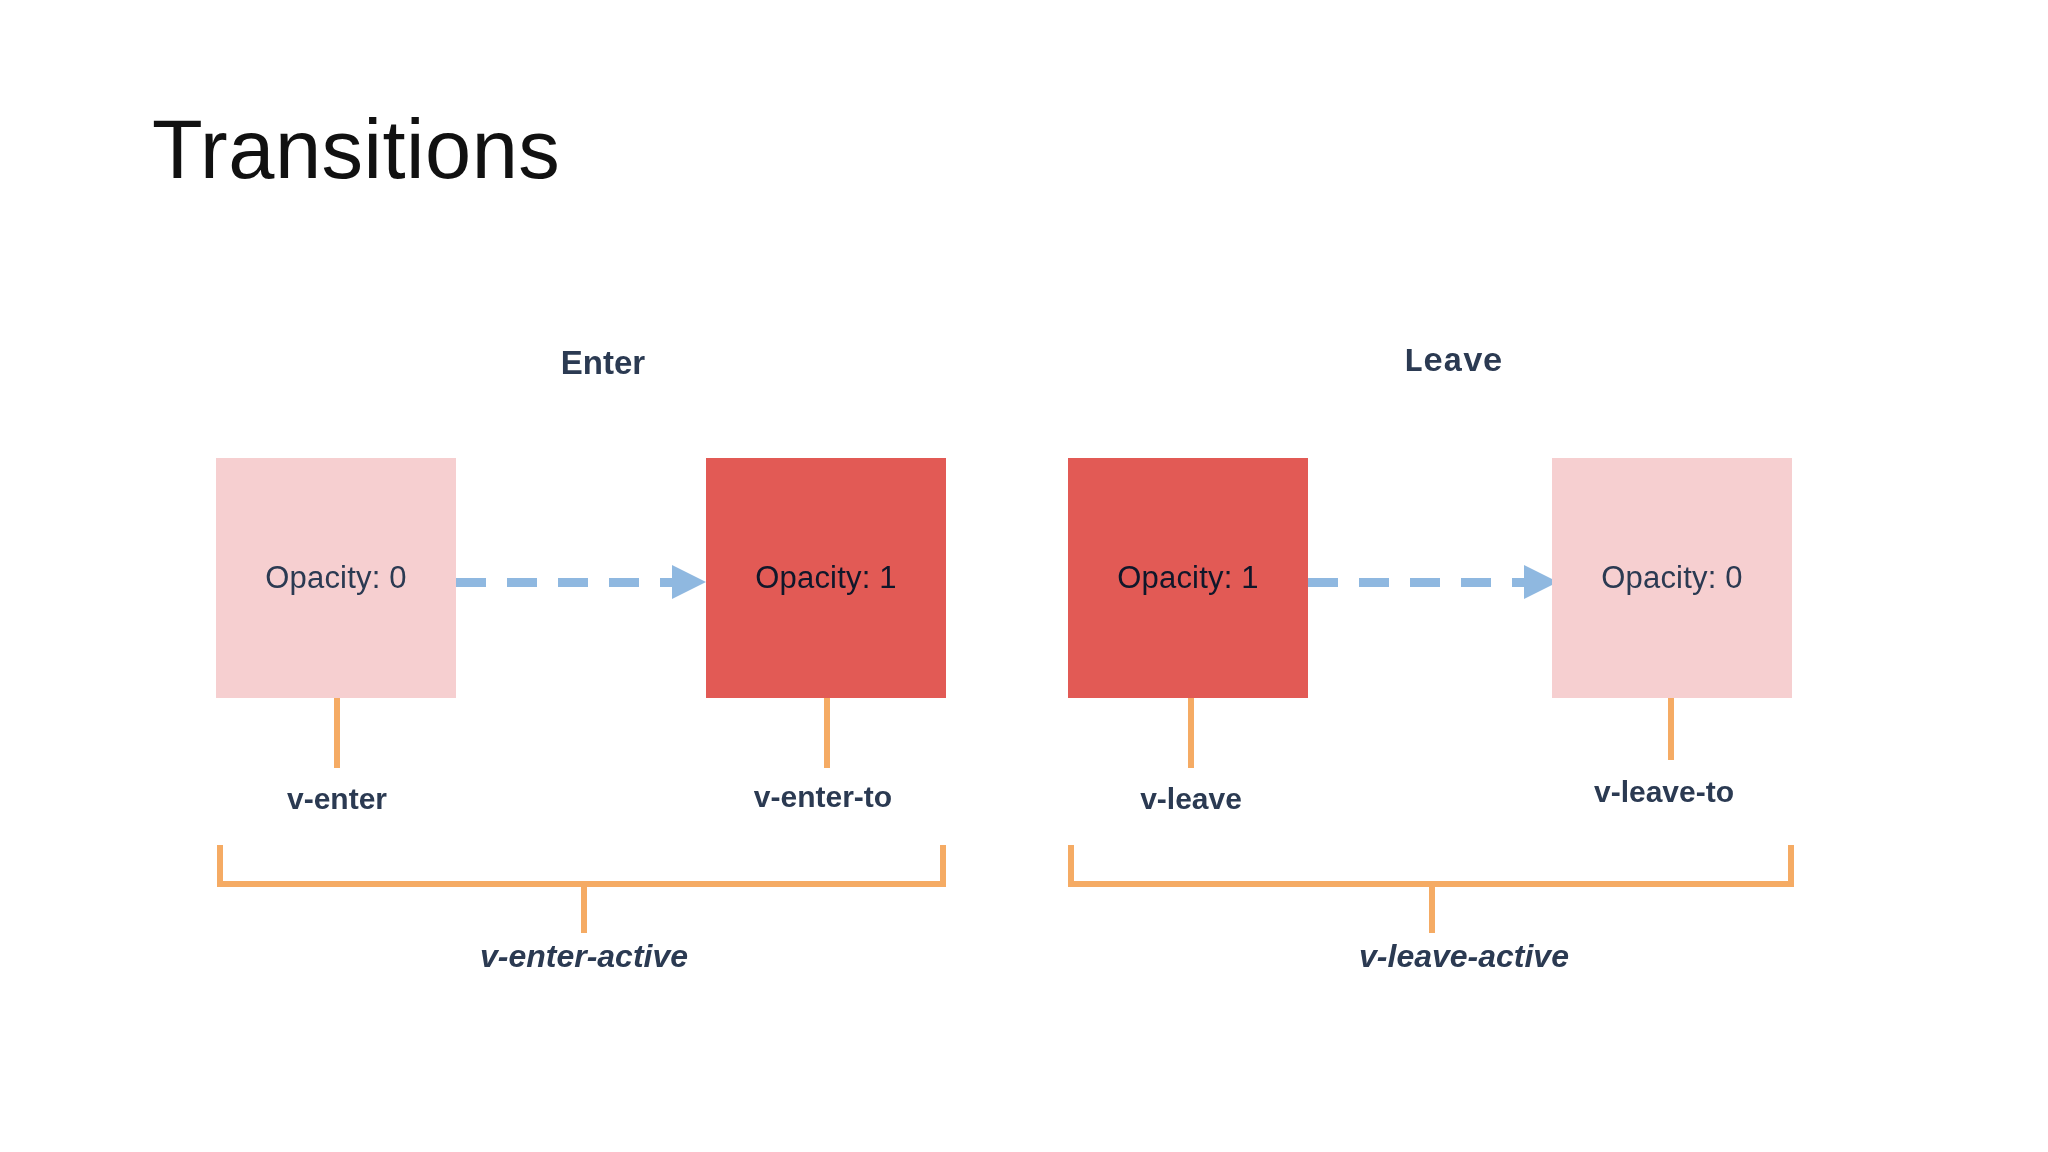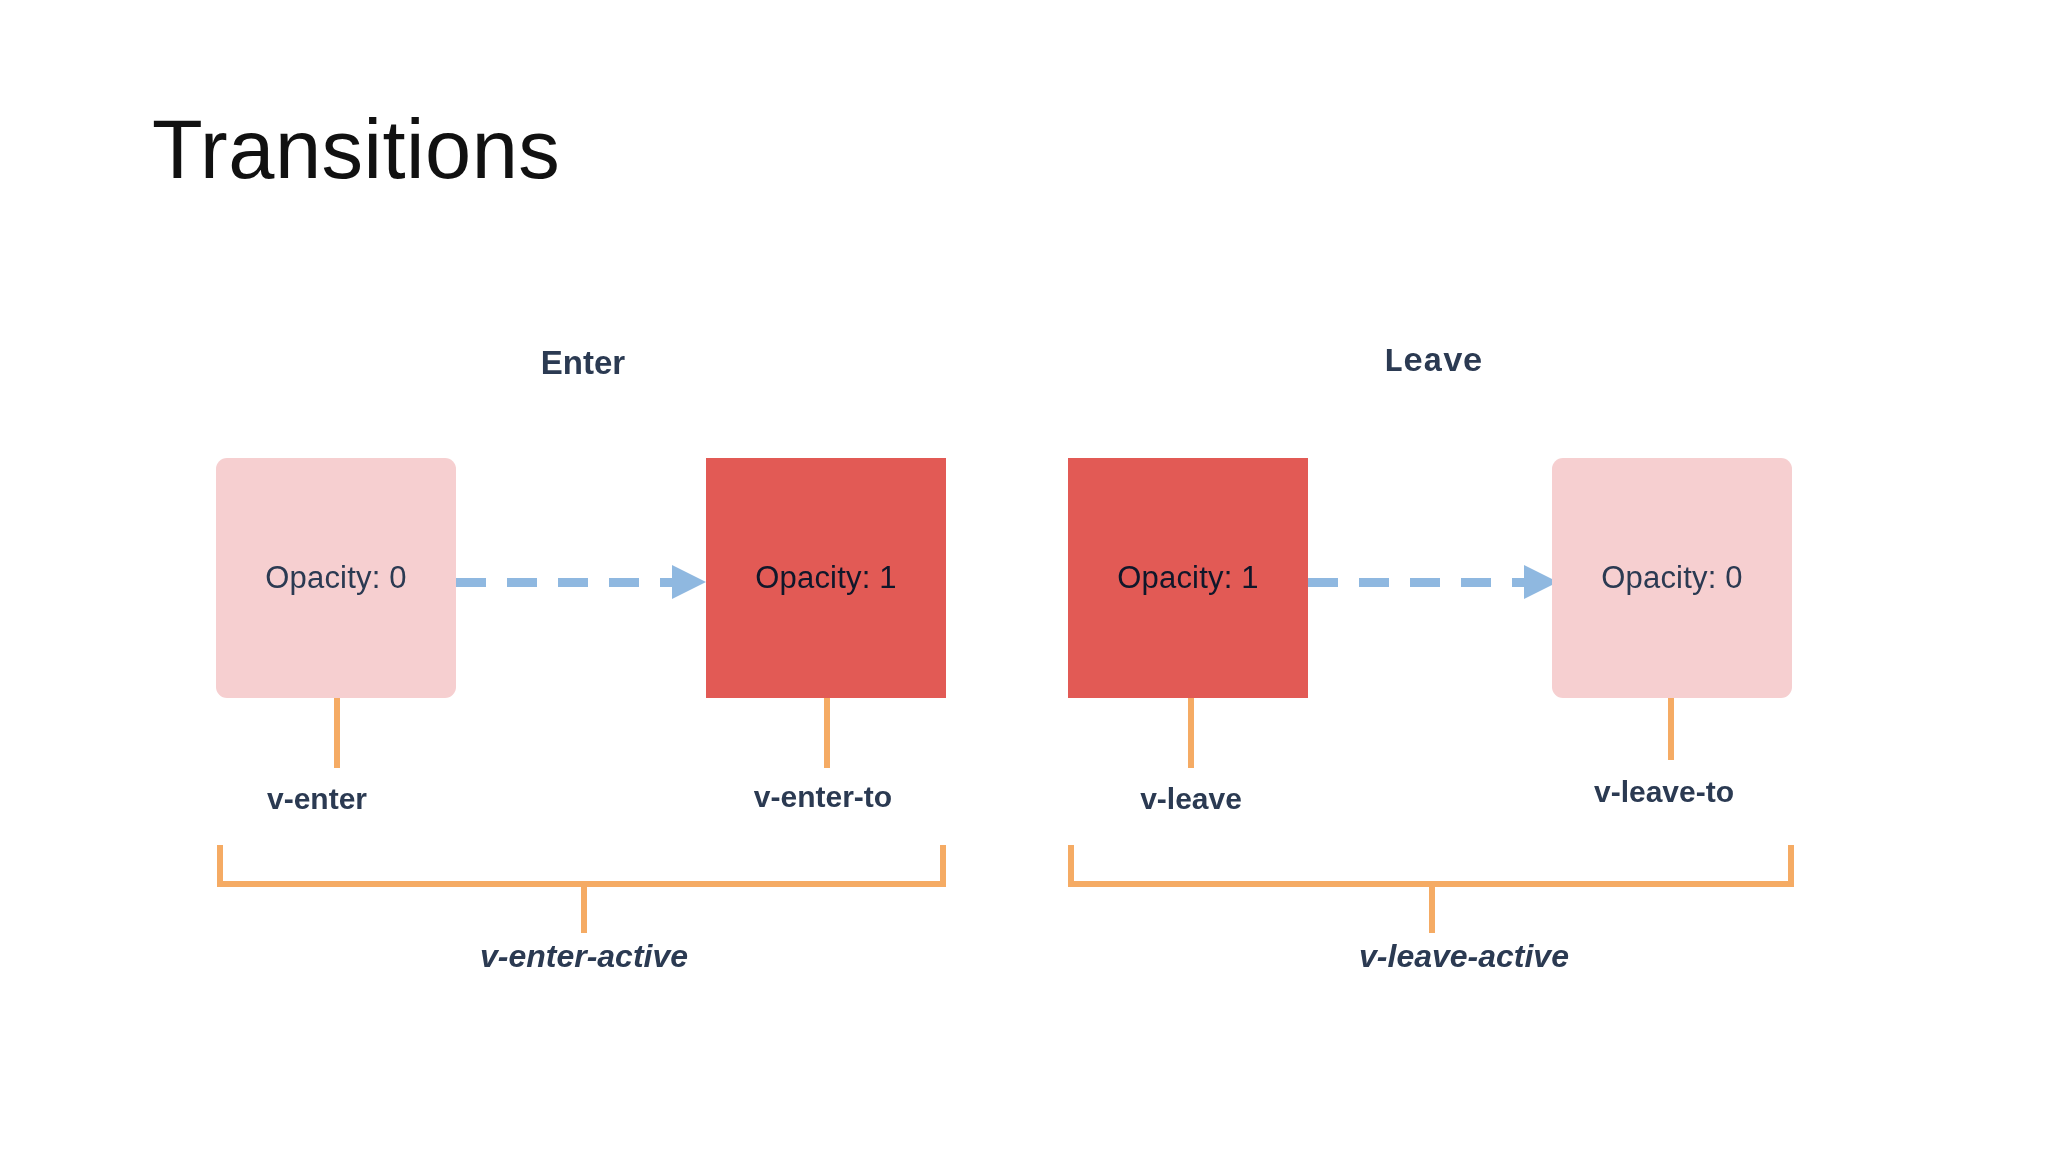--- a/index.html
+++ b/index.html
@@ -35,35 +35,36 @@
 
   
   .group-heading {
     position: absolute;
     font-size: 33px;
     font-weight: bold;
     color: #2b3a52;
     white-space: nowrap;
     text-align: left;
     transform: translateX(-50%);
+    margin-left: 20px;
   }
 
   
   .state-box {
     position: absolute;
     width: 240px;
     height: 240px;
     display: flex;
     align-items: center;
     justify-content: center;
     font-size: 31px;
     font-weight: 400;
     letter-spacing: 0.2px;
   }
-  .state-box.faded   { background: #f6cfd0; color: #2b3a52; border-radius: 11px; }
+  .state-box.faded   { background: #f6cfd0; color: #2b3a52; }
   .state-box.solid   { background: #e25a55; color: #0f172a; }
 
   
   .arrow {
     position: absolute;
     height: 20px;
     display: flex;
     align-items: center;
   }
   .arrow .dash-line {
@@ -161,21 +162,21 @@
       <div class="arrow-head"></div>
     </div>
 
     <div class="state-box solid" style="left:706px; top:458px;">
       <span>Opacity: 1</span>
     </div>
 
     <div class="tick-stem" style="left:334px; top:698px; height:70px;"></div>
     <div class="tick-stem" style="left:824px; top:698px; height:70px;"></div>
 
-    <div class="tick-label" style="left:317px; top:782px;">v-enter</div>
+    <div class="tick-label" style="left:337px; top:782px;">v-enter</div>
     <div class="tick-label" style="left:823px; top:780px;">v-enter-to</div>
 
     <div class="bracket" style="left:217px; top:845px; width:729px;">
       <div class="leg left"></div>
       <div class="leg right"></div>
       <div class="bar"></div>
     </div>
     <div class="bracket-stem" style="left:584px; top:887px; height:46px;"></div>
     <div class="bracket-label" style="left:584px; top:938px;">v-enter-active</div>
   </div>

